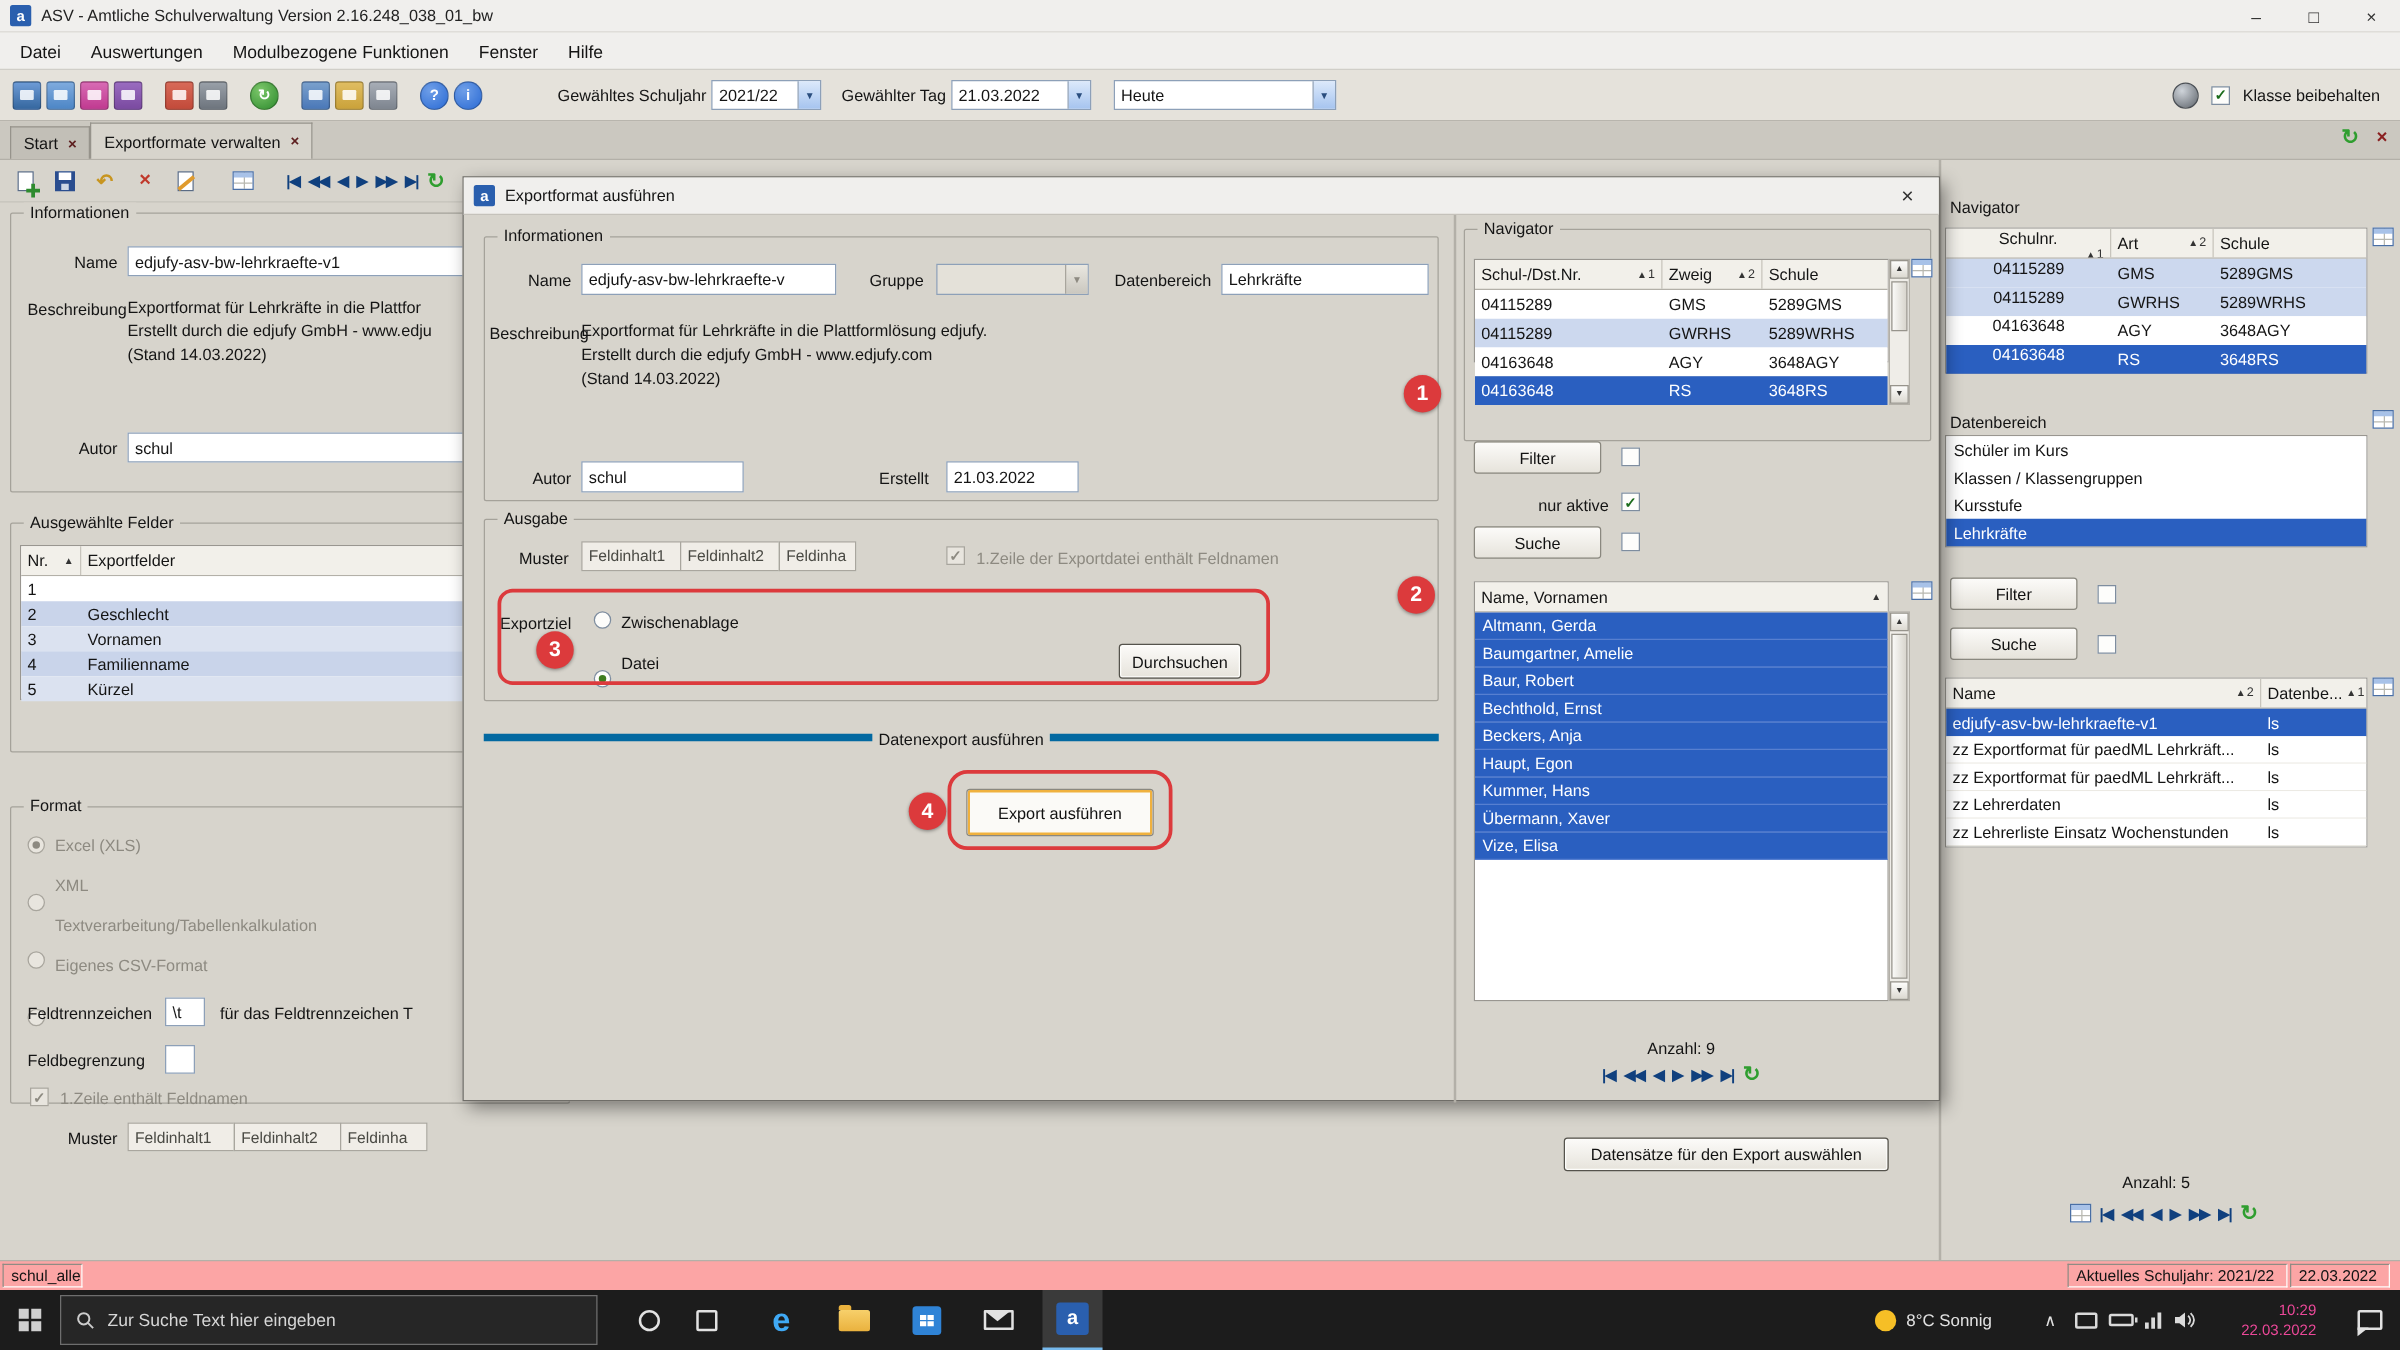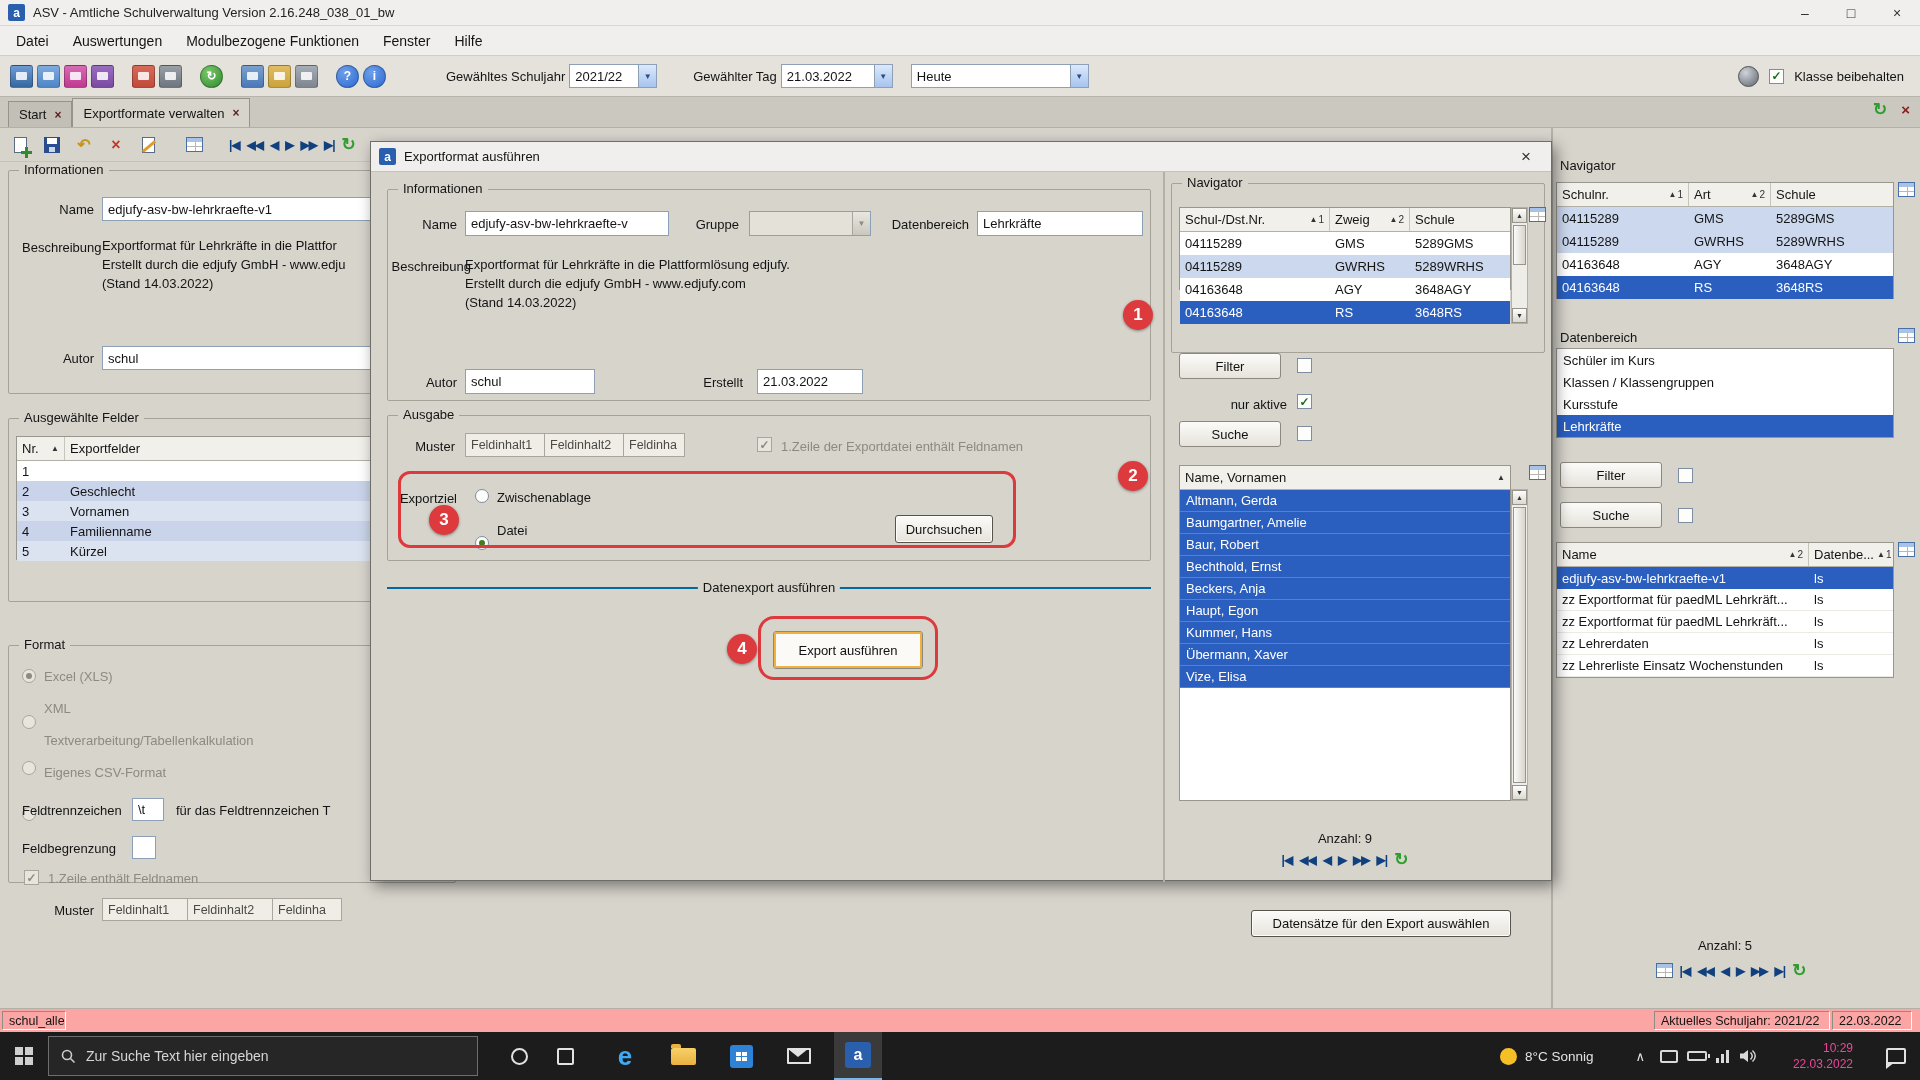--- a/index.html
+++ b/index.html
@@ -45,37 +45,37 @@
 
   
   .lbl{font-size:13px;white-space:nowrap;}
   .lblr{text-align:right;}
   .gray{color:#8d8a81;}
   .fld{background:#fff;border:1px solid #8da0b8;font-size:13px;padding:2px 5px;white-space:nowrap;overflow:hidden;display:flex;align-items:center;}
   .fld.flat{background:#f0ede7;border-color:#a9a69e;color:#4a4a44;font-size:12.5px;}
   .btn{display:flex;align-items:center;justify-content:center;background:linear-gradient(#fcfbf9,#e6e3db);border:1px solid #8a887f;border-radius:3px;font-size:13px;color:#111;white-space:nowrap;}
   .btn.default{border:1px solid #55534c;box-shadow:inset 0 0 0 1px #fdfdfb;}
   .grp{position:absolute;border:1px solid #a5a29a;border-radius:2px;}
-  .grp.lineonly{border:none;border-top:2px solid #0369a1;border-radius:0;}
+  .grp.lineonly{border:none;border-top:6px solid #0369a1;border-radius:0;}
   .leg{position:absolute;top:-9px;left:10px;background:#d7d4cc;padding:0 5px;font-size:13px;white-space:nowrap;}
   .leg.center{left:50%;transform:translateX(-50%);}
 
   .grid{position:absolute;background:#fff;border:1px solid #999690;}
   .ghead{display:flex;height:24px;background:#f2f0ea;border-bottom:1px solid #b3b0a8;}
   .gh{display:flex;align-items:center;padding:0 5px;border-right:1px solid #c7c4bc;overflow:hidden;white-space:nowrap;font-size:13px;}
   .gh:last-child{border-right:none;}
   .sgrp{margin-left:auto;display:flex;align-items:center;gap:1px;padding-left:3px;}
   .sortico{font-size:8px;color:#333;}
   .sortn{font-size:10px;color:#333;}
   .grow{display:flex;height:23px;align-items:center;font-size:13px;background:#fff;}
   .grow .gc{padding:0 5px;overflow:hidden;white-space:nowrap;height:100%;display:flex;align-items:center;}
   .grow.sel{background:#2a5fc0;color:#fff;}
   .grow.tint{background:#ccd8ee;}
   .g-dlg-sch .c1{width:150px;} .g-dlg-sch .c2{width:80px;} .g-dlg-sch .c3{flex:1;}
-  .g-sb-sch .c1{width:132px;} .g-sb-sch .c2{width:82px;} .g-sb-sch .c3{flex:1;}
+  .g-sb-sch .c1{width:132px;flex-direction:column;} .g-sb-sch .c2{width:82px;} .g-sb-sch .c3{flex:1;}
   .g-sb-exp .c1{width:252px;} .g-sb-exp .c2{flex:1;}
   .g-form .c1{width:48px;} .g-form .c2{flex:1;}
   .g-form .grow{height:20px;}
   .rowsep{border-bottom:1px solid #eceae4;}
   .nrow{height:22px;display:flex;align-items:center;padding:0 6px;background:#2a5fc0;color:#fff;border-bottom:1px solid #577fd0;font-size:13px;white-space:nowrap;overflow:hidden;}
   .lrow{height:22px;display:flex;align-items:center;padding:0 6px;font-size:13px;white-space:nowrap;overflow:hidden;background:#fff;}
   .lrow.sel{background:#2a5fc0;color:#fff;}
 
   .vsb{position:absolute;width:17px;background:#efede8;border:1px solid #b3b0a8;}
   .sbtn{position:absolute;left:0;width:15px;height:15px;background:linear-gradient(#fdfdfc,#dcd9d1);border:1px solid #97948c;font-size:7px;display:flex;align-items:center;justify-content:center;color:#333;}
@@ -191,21 +191,21 @@
       </div>
     <div class="ti glyph" style="background:radial-gradient(circle at 35% 30%,#6f9fe8,#2a6ad4)">
         <span>i</span>
       </div>
 
     <span class="tb-label" style="margin-left:56px">Gewähltes Schuljahr</span>
     <div class="combo" style="width:88px">
       <span class="val">2021/22</span>
       <span class="arr">▼</span>
     </div>
-    <span class="tb-label" style="margin-left:32px">Gewählter Tag</span>
+    <span class="tb-label" style="margin-left:12px">Gewählter Tag</span>
     <div class="combo" style="width:112px">
       <span class="val">21.03.2022</span>
       <span class="arr">▼</span>
     </div>
     <div class="combo" style="width:178px;margin-left:14px">
       <span class="val">Heute</span>
       <span class="arr">▼</span>
     </div>
     <div style="margin-left:auto;display:flex;align-items:center;gap:10px;margin-right:6px">
       <div class="globe"></div>

